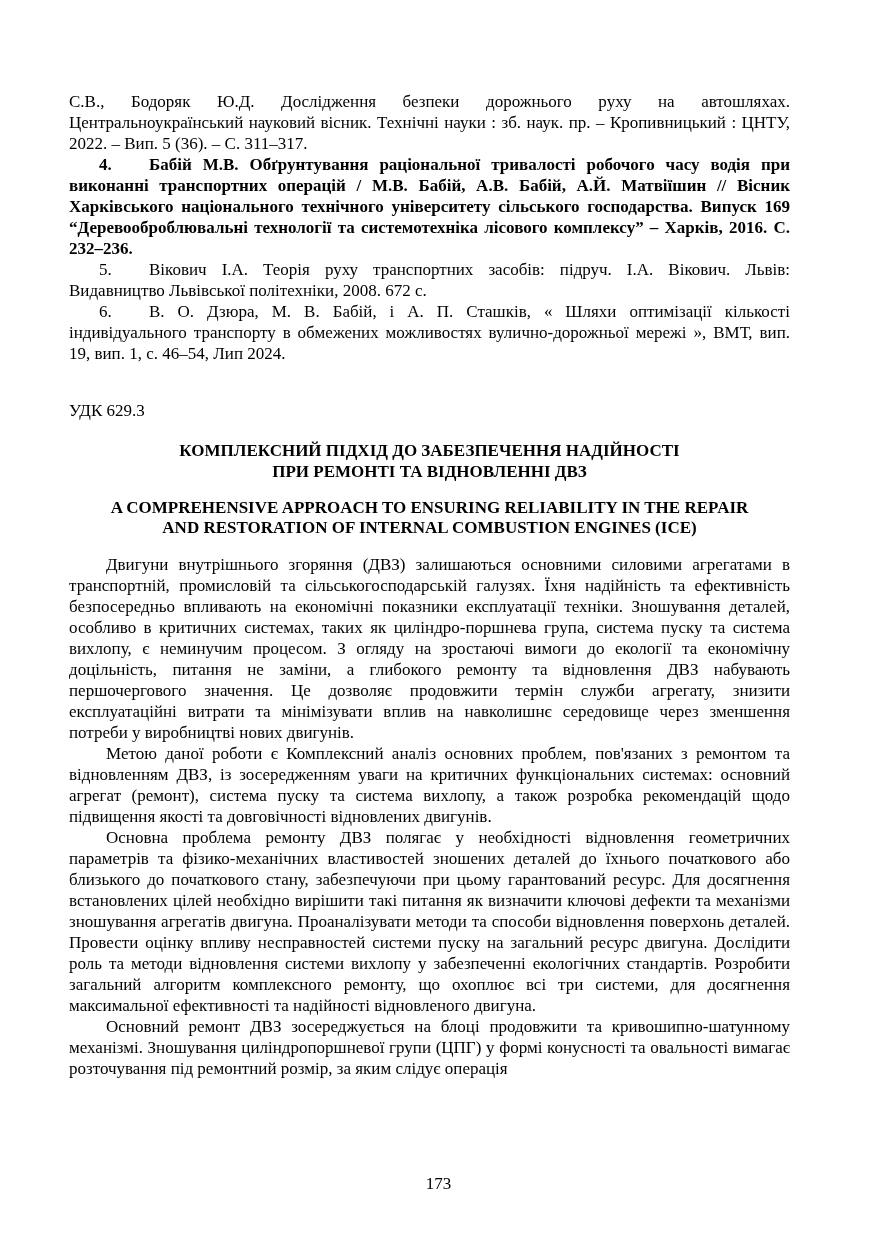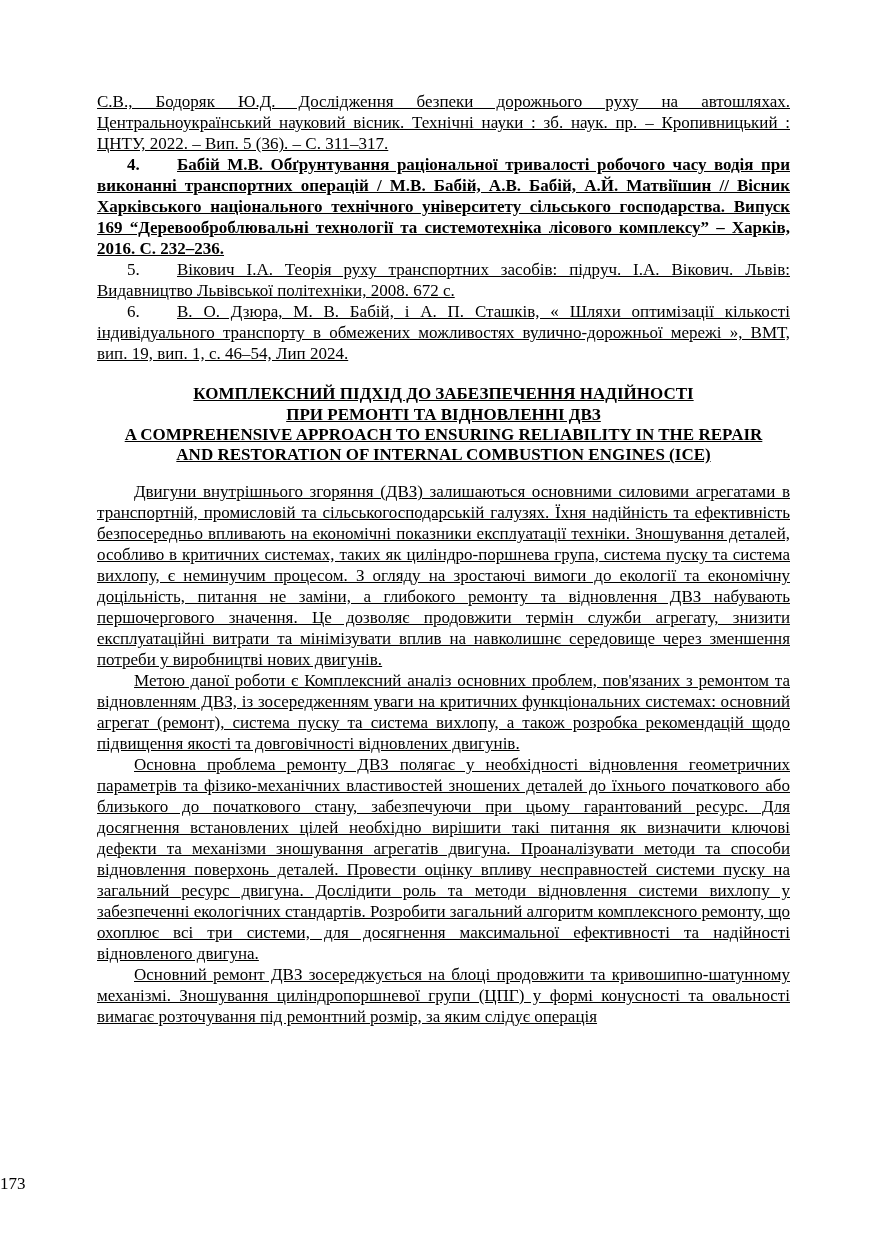--- a/index.html
+++ b/index.html
@@ -13,36 +13,35 @@
     height: 1240px;
     background: #ffffff;
     color: #000000;
     font-family: "Liberation Serif", "DejaVu Serif", serif;
     font-size: 17px;
     line-height: 21px;
     overflow: hidden;
     box-sizing: border-box;
   }
   .content {
-    padding: 91px 87px 0 97px;
-    text-decoration: underline;
+    padding: 91px 87px 0 69px;
   }
   p { margin: 0; }
   .just { text-align: justify; }
   .bold { font-weight: bold; }
   .ref-item { text-indent: 30px; }
   .ref-num {
     display: inline-block;
     width: 50px;
     text-indent: 0;
     text-align: left;
   }
   .udc { margin-top: 36px; }
   .title-ua {
-    margin: 19px 0 0 0;
+    margin: 19px 0 16px 0;
     font-size: 17px;
     font-weight: bold;
     text-align: center;
     white-space: pre-line;
     line-height: 21px;
   }
   .authors-en { margin-top: 22px; }
   .title-en {
     margin: 0;
     font-size: 17px;
@@ -51,20 +50,21 @@
     white-space: pre-line;
     line-height: 20px;
   }
   .body-par { text-indent: 37px; }
   .body-first { margin-top: 16px; }
   .page-number {
     position: absolute;
     left: 0;
     right: 0;
     bottom: 46px;
+    text-align: center;
   }
 </style>
 </head>
 <body>
 
 <div class="page">
   <div class="content">
 
     <p class="just">С.В., Бодоряк Ю.Д. Дослідження безпеки дорожнього руху на автошляхах. Центральноукраїнський науковий вісник. Технічні науки : зб. наук. пр. – Кропивницький : ЦНТУ, 2022. – Вип. 5 (36). – С. 311–317.</p>
 
@@ -73,20 +73,21 @@
     </p>
 
     <p class="just ref-item">
       <span class="ref-num">5.</span><span>Вікович І.А. Теорія руху транспортних засобів: підруч. І.А. Вікович. Львів: Видавництво Львівської політехніки, 2008. 672 с.</span>
     </p>
 
     <p class="just ref-item">
       <span class="ref-num">6.</span><span>В. О. Дзюра, М. В. Бабій, і А. П. Сташків, « Шляхи оптимізації кількості індивідуального транспорту в обмежених можливостях вулично-дорожньої мережі », ВМТ, вип. 19, вип. 1, с. 46–54, Лип 2024.</span>
     </p>
 
+    <p class="udc">УДК 629.3</p>
 
 
 
     <h1 class="title-ua">КОМПЛЕКСНИЙ ПІДХІД ДО ЗАБЕЗПЕЧЕННЯ НАДІЙНОСТІ
 ПРИ РЕМОНТІ ТА ВІДНОВЛЕННІ ДВЗ</h1>
 
 
     <h2 class="title-en">A COMPREHENSIVE APPROACH TO ENSURING RELIABILITY IN THE REPAIR
 AND RESTORATION OF INTERNAL COMBUSTION ENGINES (ICE)</h2>
 

